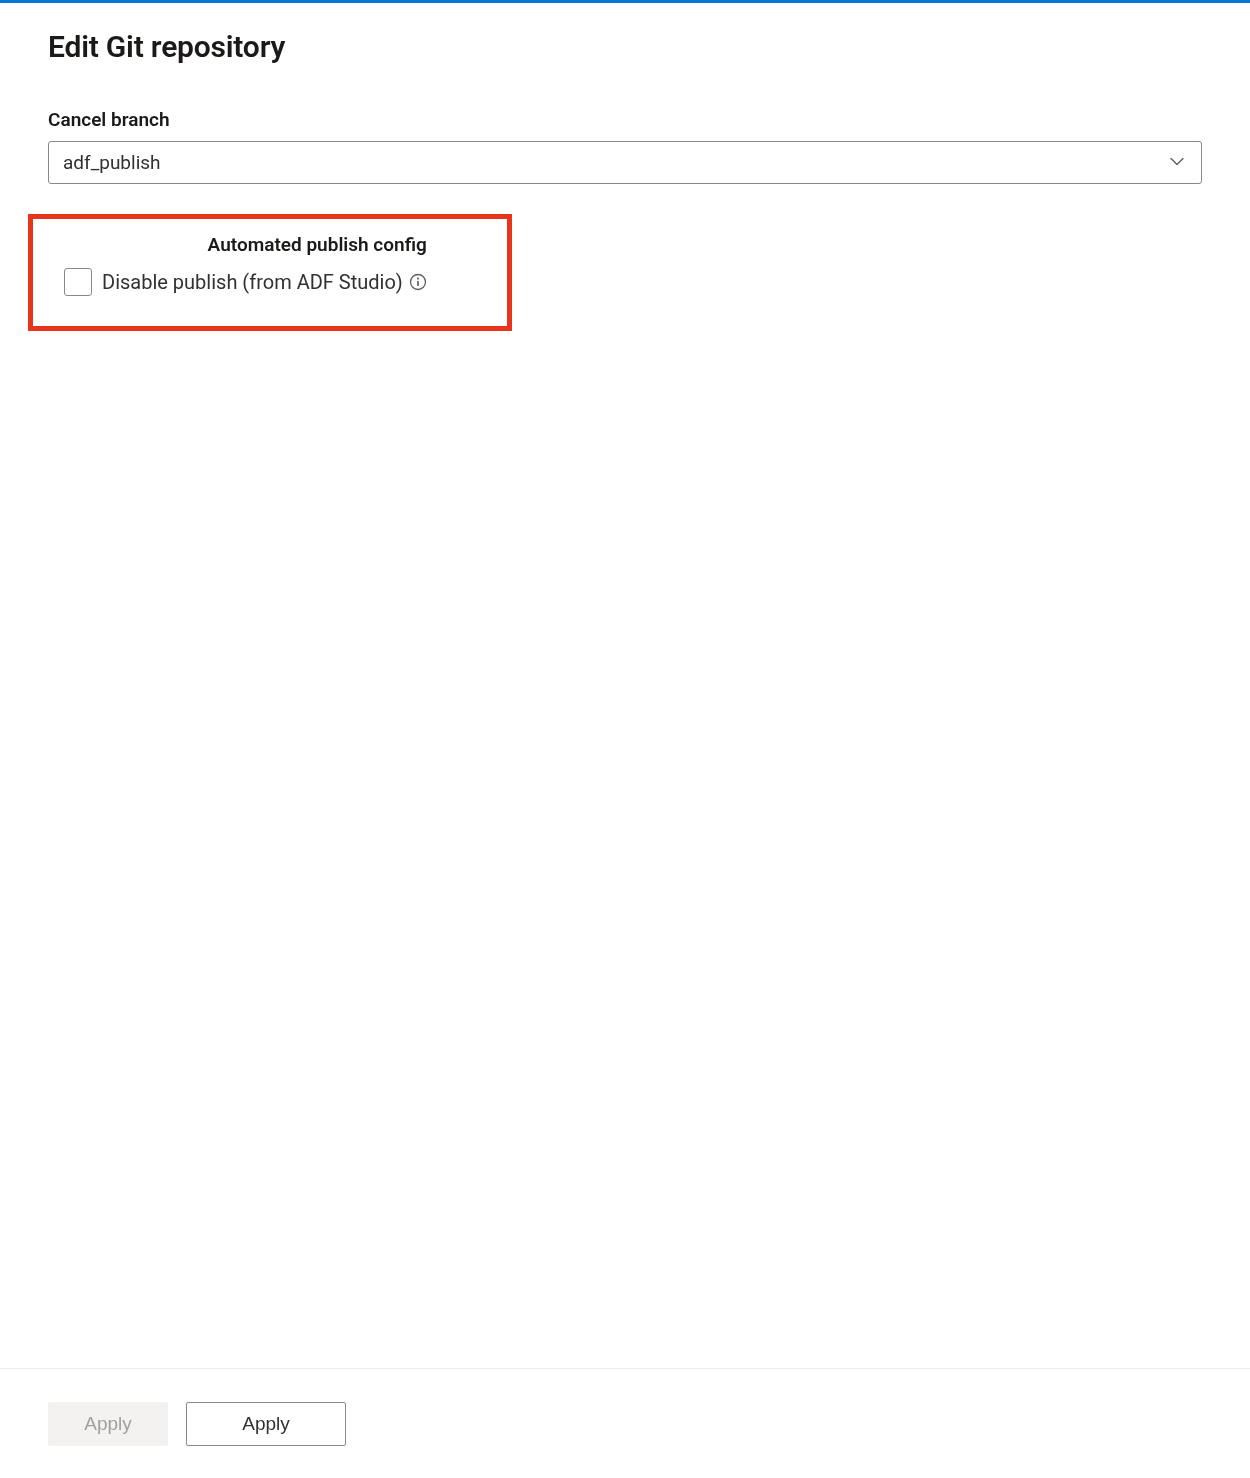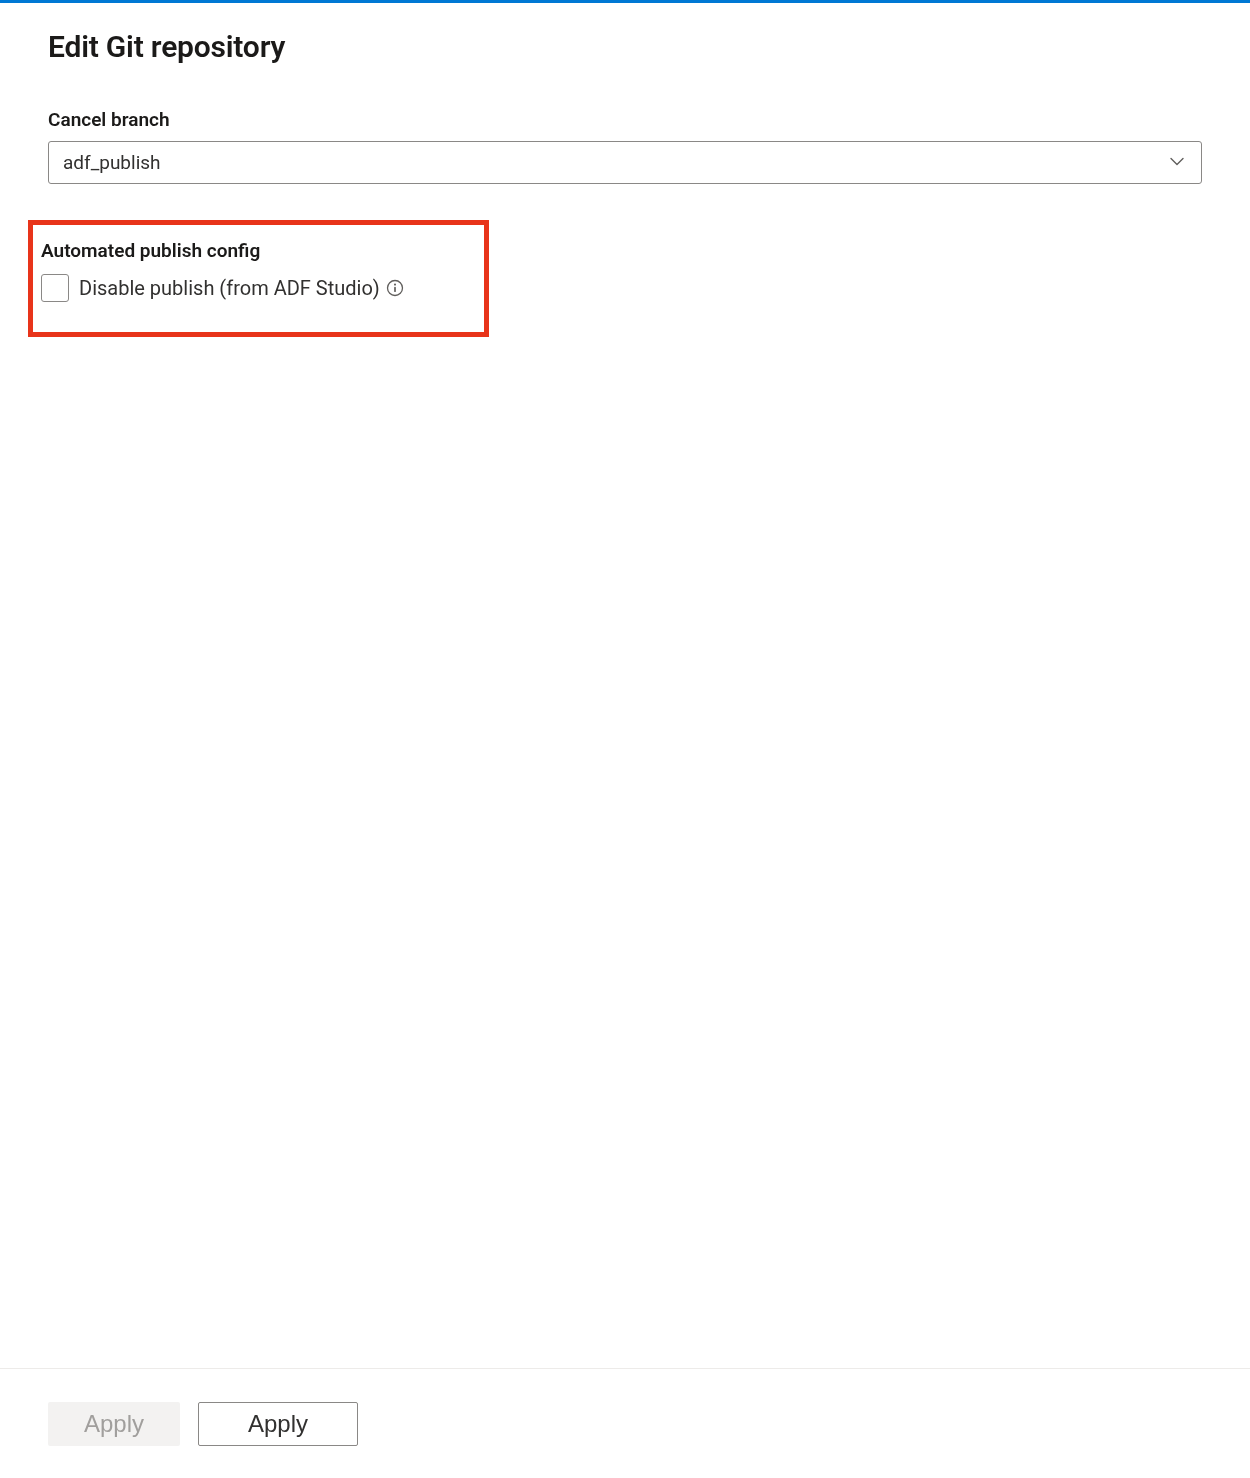--- a/index.html
+++ b/index.html
@@ -58,24 +58,25 @@
     }
     .dropdown-chevron {
       position: absolute;
       right: 16px;
       top: 50%;
       transform: translateY(-50%);
       pointer-events: none;
     }
     .highlight-box {
       border: 5px solid #e8341a;
-      padding: 14px 80px 30px 8px;
+      padding: 14px 80px 30px 31px;
       margin-left: -20px;
       display: inline-block;
-      margin-top: 12px;
+      margin-top: 6px;
+      text-align: right;
     }
     .section-label {
       font-size: 19px;
       font-weight: 600;
       color: #1b1a19;
       margin-bottom: 12px;
       display: block;
     }
     .checkbox-row {
       display: flex;
@@ -110,22 +111,22 @@
       right: 0;
       height: 110px;
       border-top: 1px solid #edebe9;
       display: flex;
       align-items: center;
       gap: 18px;
       padding: 0 48px;
     }
     .btn {
       height: 44px;
-      padding: 0 36px;
-      font-size: 24px;
+      padding: 0 24px;
+      font-size: 19px;
       border-radius: 2px;
       cursor: pointer;
       display: inline-flex;
       align-items: center;
       justify-content: center;
       min-width: 120px;
     }
     .btn-apply {
       background: #f3f2f1;
       color: #a19f9d;

